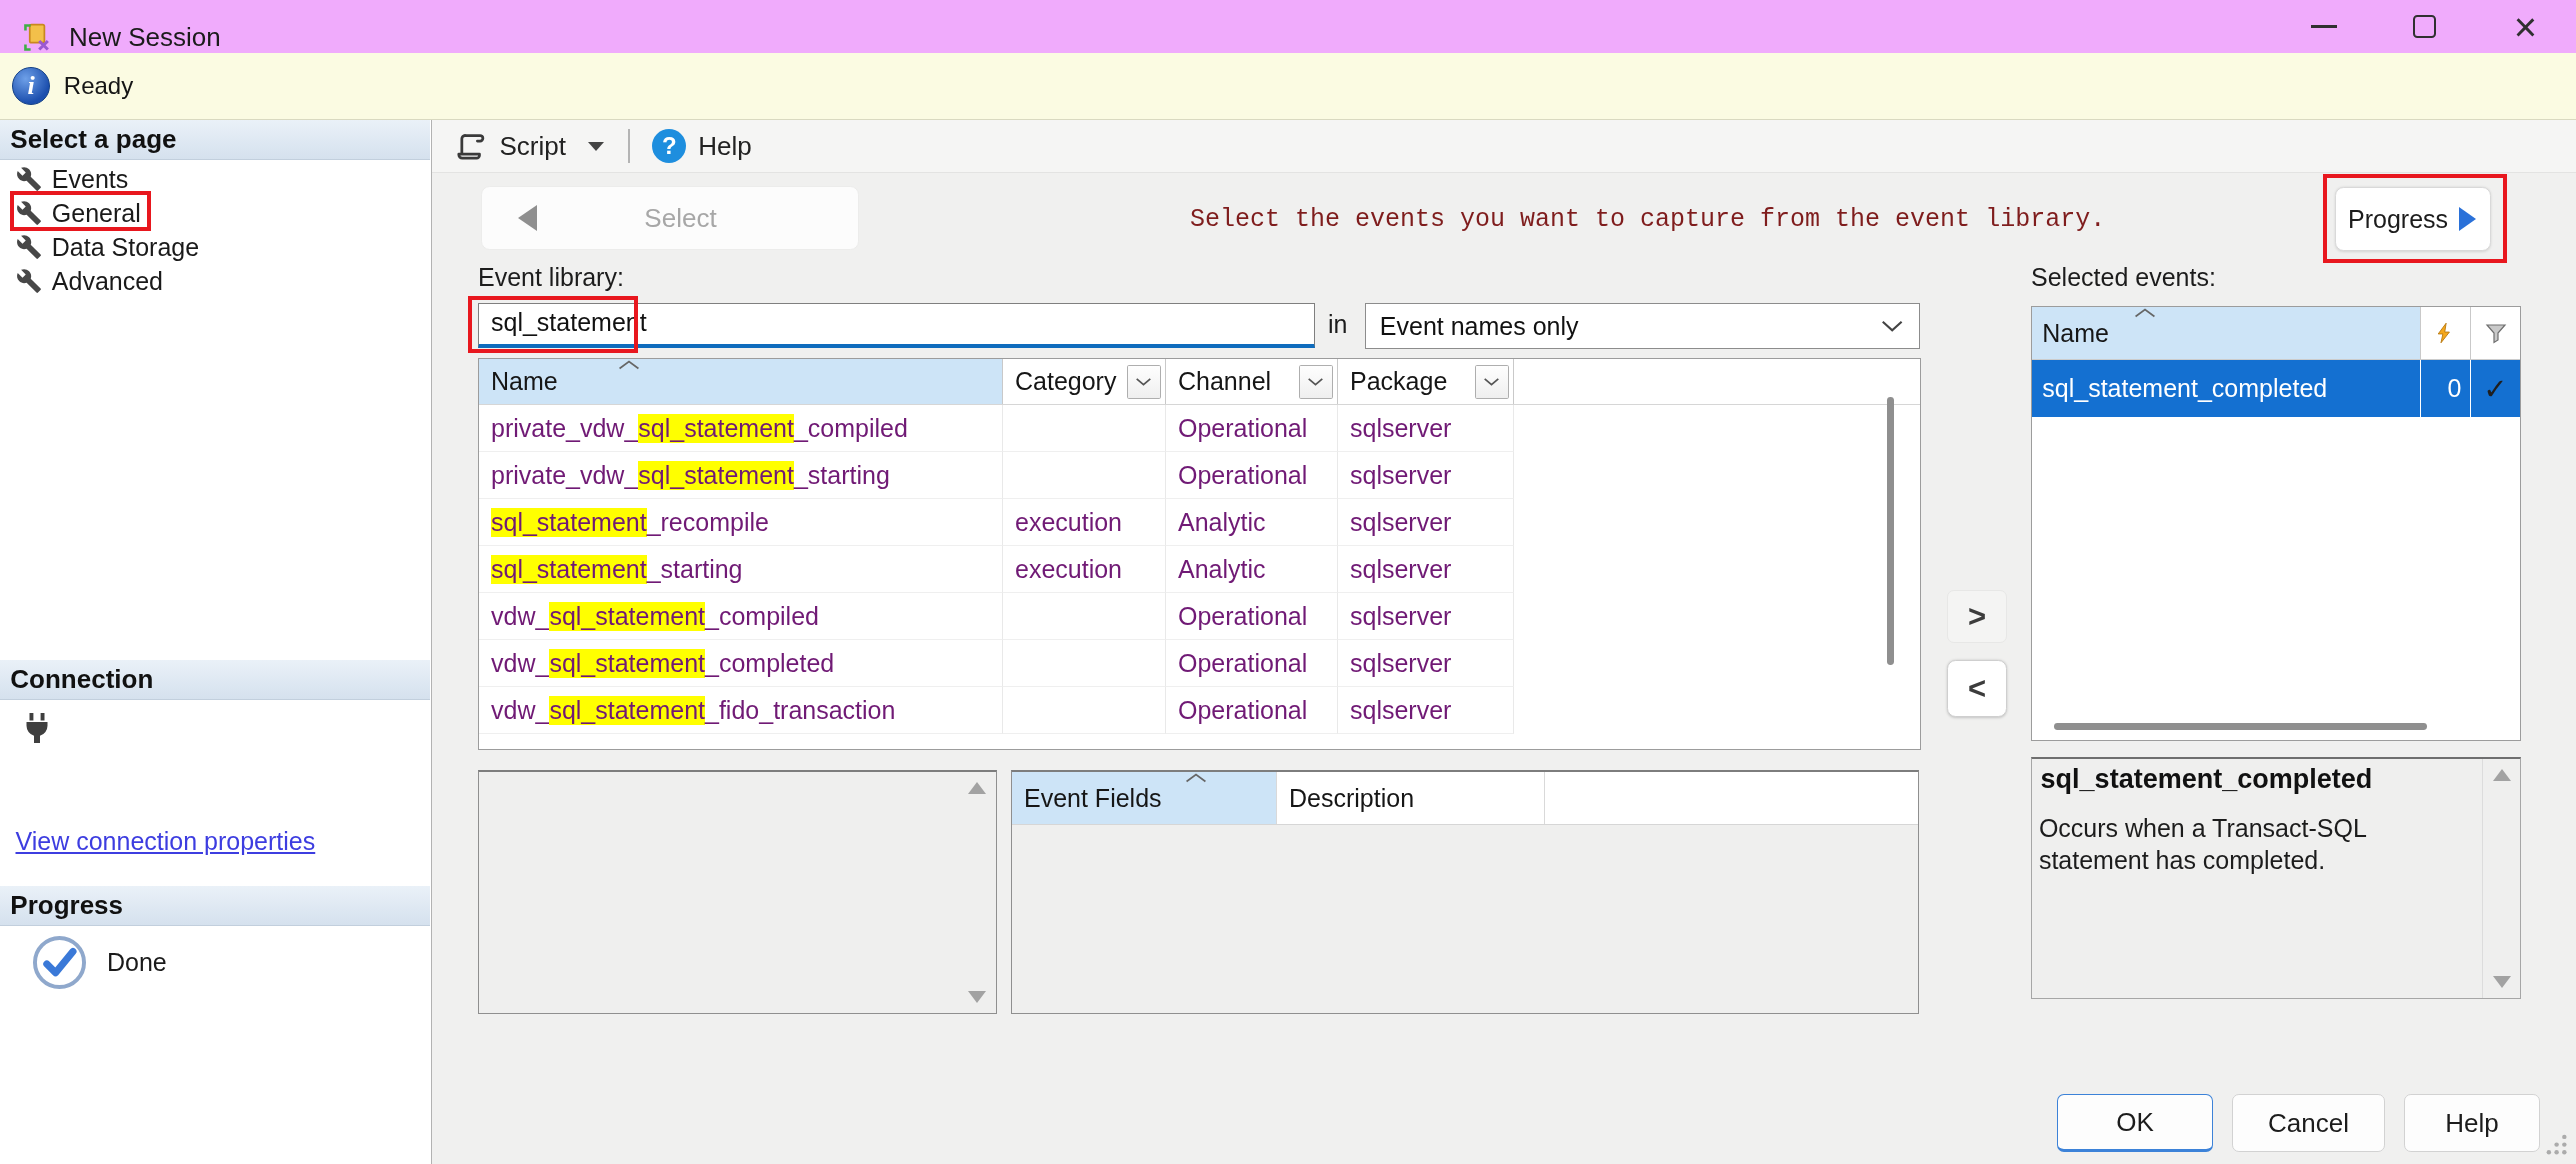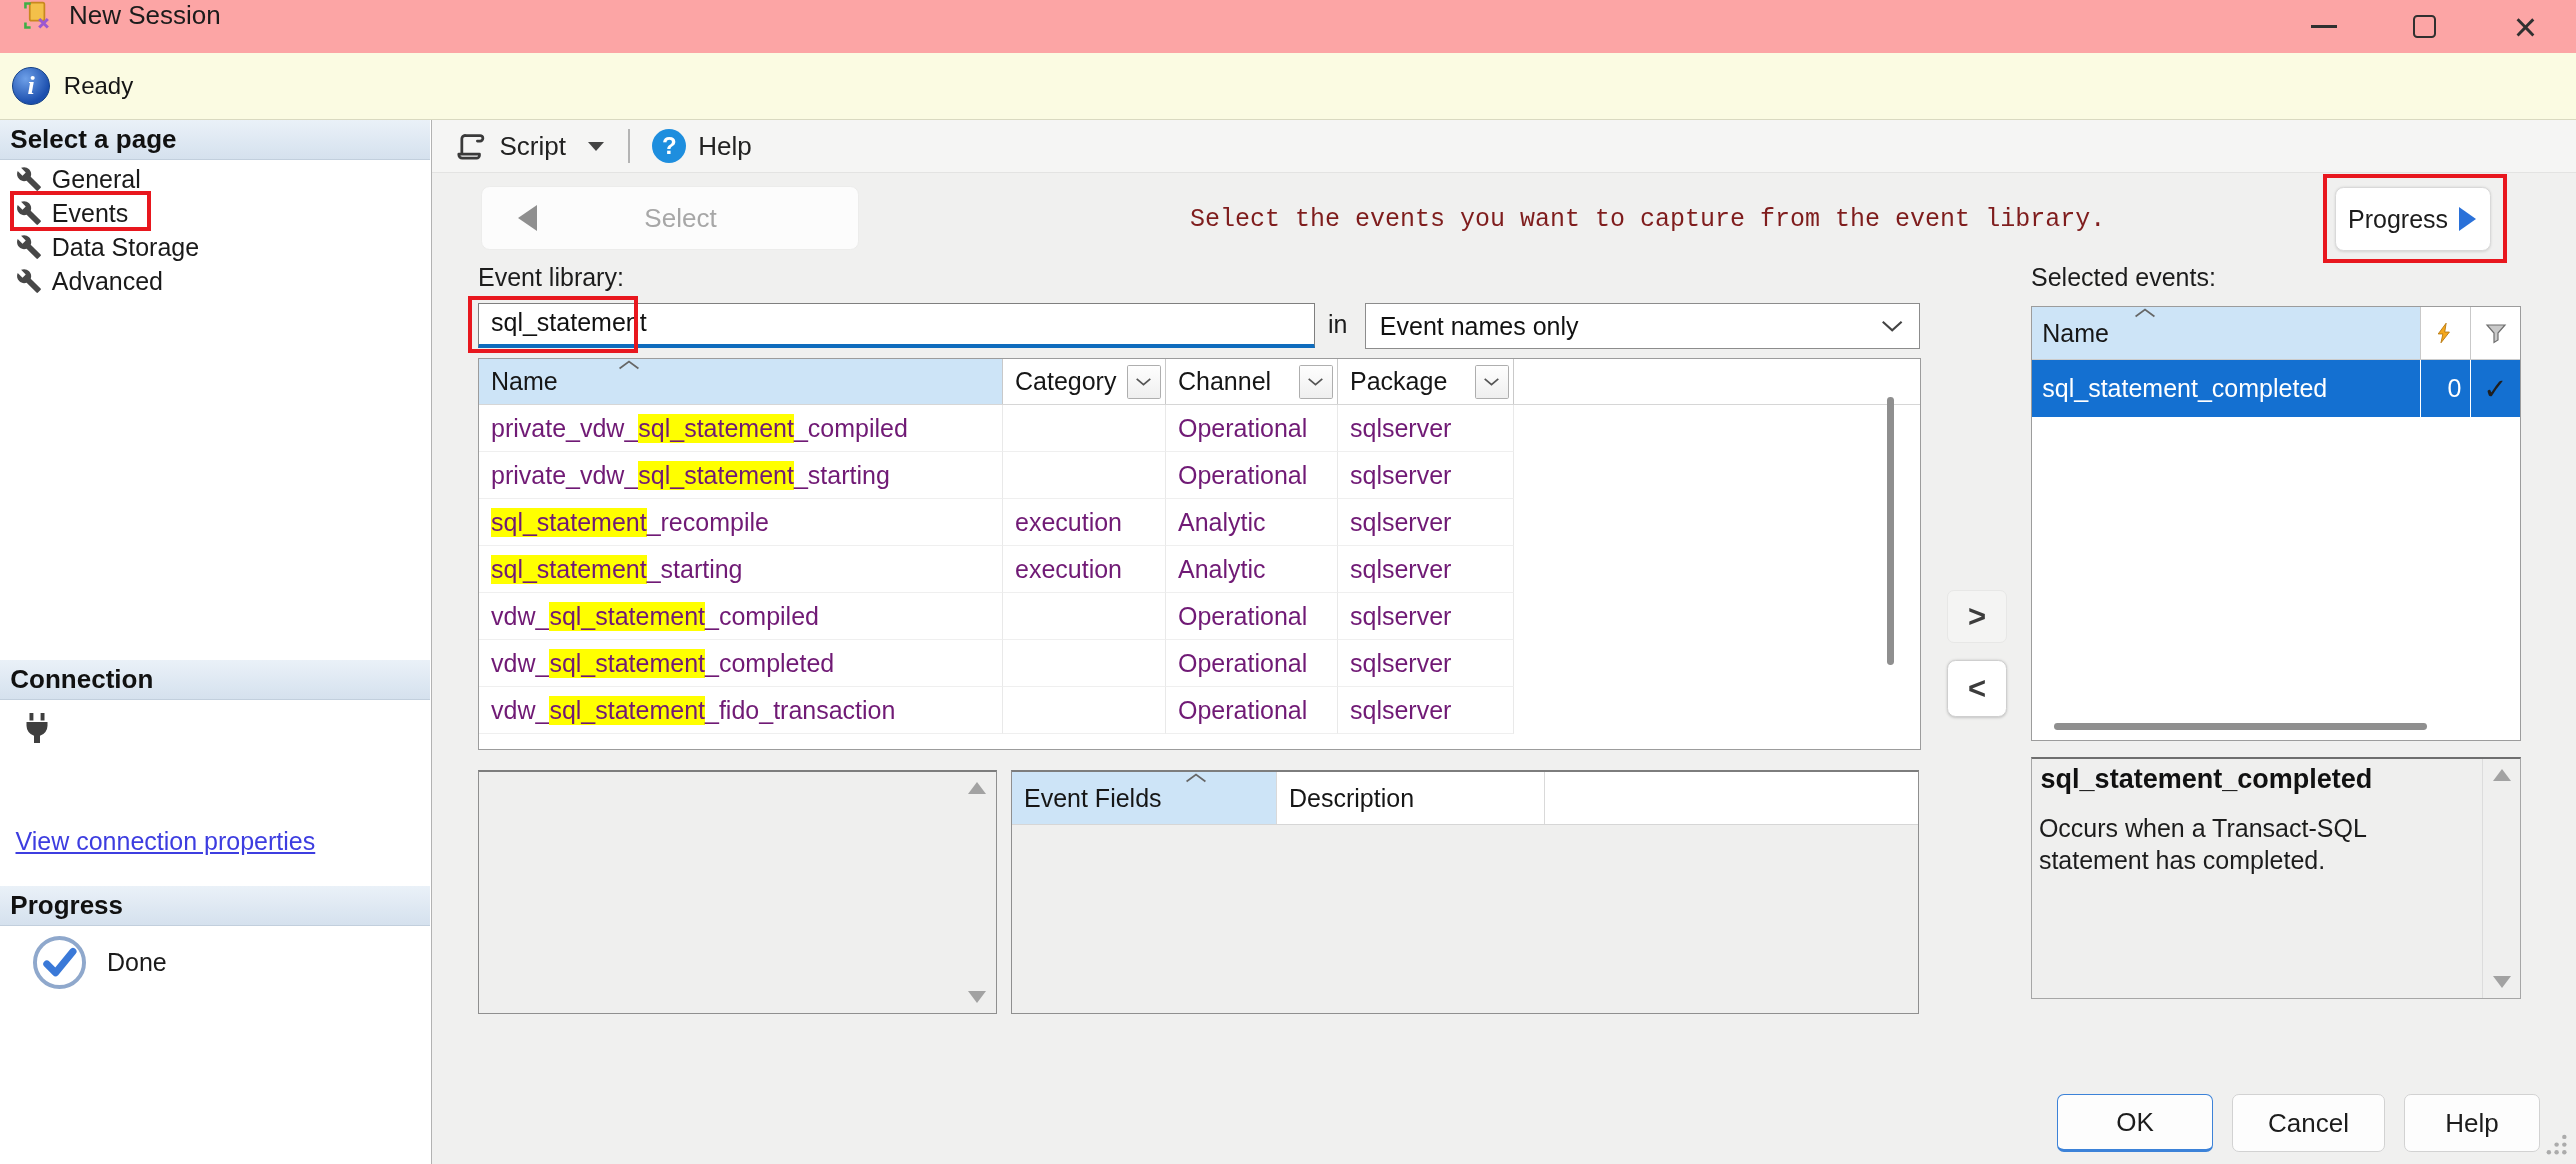--- a/index.html
+++ b/index.html
@@ -1,20 +1,20 @@
 <!DOCTYPE html>
 <html style="font-size:13.8px"><head>
 <meta charset="utf-8">
 <style>
   html,body{margin:0;padding:0;background:#dedede;}
   *{box-sizing:border-box;font-family:"Liberation Sans","DejaVu Sans",sans-serif;}
   .window{position:relative;width:2576px;height:1164px;background:#f0f0ef;outline:0.9px solid #8a8a8a;overflow:hidden;}
 
   
-  .titlebar{position:absolute;left:0;top:0;width:2576px;height:53px;background:#fca5a5;display:flex;align-items:flex-start;}
+  .titlebar{position:absolute;left:0;top:0;width:2576px;height:53px;background:#f0abfc;display:flex;align-items:flex-end;}
   .title-icon{margin-left:22.4px;width:31px;height:31px;flex:0 0 auto;}
   .title-text{margin-left:15.5px;font-size:26px;color:#1b1b1b;}
   .win-controls{position:absolute;right:0;top:0;height:53px;display:flex;}
   .win-btn{width:101px;height:53px;display:flex;align-items:center;justify-content:center;color:#303030;}
   .glyph-min{width:26px;height:2.6px;background:#303030;}
   .glyph-max{width:22.4px;height:22.4px;border:2.6px solid #303030;border-radius:4.3px;}
   .glyph-close{font-size:40px;font-weight:300;line-height:1;}
 
   
   .statusbar{position:absolute;left:0;top:53px;width:2576px;height:67px;background:#fbfbe2;border-bottom:0.9px solid #d9d9c0;display:flex;align-items:center;}
@@ -151,27 +151,27 @@
     <div class="status-text">Ready</div>
   </div>
 
   <div class="sidebar"></div>
   <div class="side-header" style="top:120px;">Select a page</div>
   <div class="sp-items">
     <div class="sp-item">
       <svg class="wrench" viewBox="0 0 24 24">
           <path fill="#474747" d="M22.7,19l-9.1-9.1c0.9-2.3,0.4-5-1.5-6.9c-2-2-5-2.4-7.4-1.3L9,6L6,9L1.6,4.7C0.4,7.1,0.9,10.1,2.9,12.1c1.9,1.9,4.6,2.4,6.9,1.5l9.1,9.1c0.4,0.4,1,0.4,1.4,0l2.3-2.3C23.1,20,23.1,19.3,22.7,19z"></path>
         </svg>
-      <span>General</span>
+      <span>Events</span>
     </div>
     <div class="sp-item">
       <svg class="wrench" viewBox="0 0 24 24">
           <path fill="#474747" d="M22.7,19l-9.1-9.1c0.9-2.3,0.4-5-1.5-6.9c-2-2-5-2.4-7.4-1.3L9,6L6,9L1.6,4.7C0.4,7.1,0.9,10.1,2.9,12.1c1.9,1.9,4.6,2.4,6.9,1.5l9.1,9.1c0.4,0.4,1,0.4,1.4,0l2.3-2.3C23.1,20,23.1,19.3,22.7,19z"></path>
         </svg>
-      <span>Events</span>
+      <span>General</span>
     </div>
     <div class="sp-item">
       <svg class="wrench" viewBox="0 0 24 24">
           <path fill="#474747" d="M22.7,19l-9.1-9.1c0.9-2.3,0.4-5-1.5-6.9c-2-2-5-2.4-7.4-1.3L9,6L6,9L1.6,4.7C0.4,7.1,0.9,10.1,2.9,12.1c1.9,1.9,4.6,2.4,6.9,1.5l9.1,9.1c0.4,0.4,1,0.4,1.4,0l2.3-2.3C23.1,20,23.1,19.3,22.7,19z"></path>
         </svg>
       <span>Data Storage</span>
     </div>
     <div class="sp-item">
       <svg class="wrench" viewBox="0 0 24 24">
           <path fill="#474747" d="M22.7,19l-9.1-9.1c0.9-2.3,0.4-5-1.5-6.9c-2-2-5-2.4-7.4-1.3L9,6L6,9L1.6,4.7C0.4,7.1,0.9,10.1,2.9,12.1c1.9,1.9,4.6,2.4,6.9,1.5l9.1,9.1c0.4,0.4,1,0.4,1.4,0l2.3-2.3C23.1,20,23.1,19.3,22.7,19z"></path>

